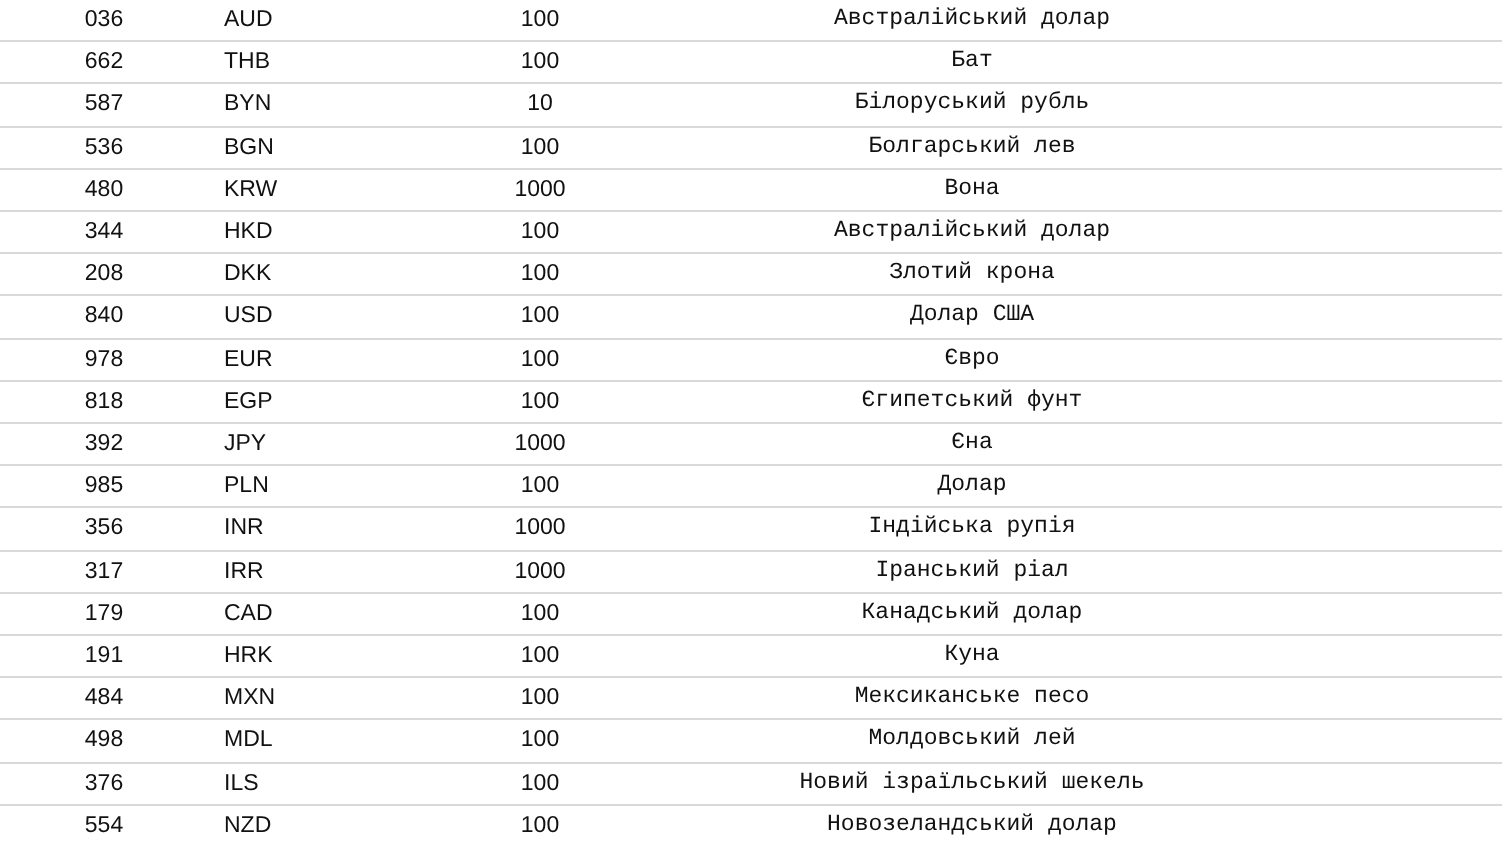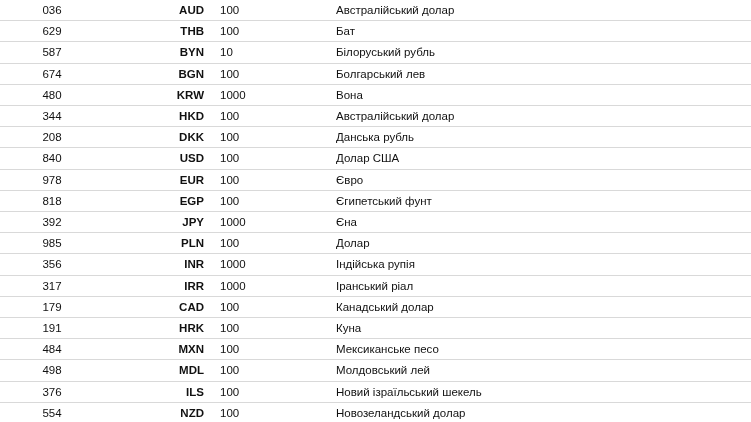--- a/index.html
+++ b/index.html
@@ -24,54 +24,54 @@
     height: 20.2px;
     line-height: 20.2px;
     padding: 0 8px;
     border-bottom: 1px solid #d9d9d9;
     white-space: nowrap;
     overflow: hidden;
     text-overflow: ellipsis;
     vertical-align: middle;
   }
   .col-code   { width: 88px;  text-align: center; margin-left: 21px; }
-  .col-letter { width: 92px;  text-align: right; font-weight: bold; }
-  .col-units  { width: 100px; text-align: left; }
-  .col-name   { width: 300px; text-align: left; }
+  .col-letter { width: 92px;  text-align: left; }
+  .col-units  { width: 100px; text-align: center; }
+  .col-name   { width: 300px; text-align: center; font-family: Liberation Mono, monospace; }
   .col-rate   { width: 171px; text-align: right; }
   tr:last-child td { border-bottom: 1px solid #d9d9d9; }
 </style>
 </head>
 <body>
 
 <table class="rates">
   <tbody>
       <tr>
         <td class="col-code">036</td>
         <td class="col-letter">AUD</td>
         <td class="col-units">100</td>
         <td class="col-name">Австралійський долар</td>
         <td class="col-rate">2077.5808</td>
       </tr>
       <tr>
-        <td class="col-code">629</td>
+        <td class="col-code">662</td>
         <td class="col-letter">THB</td>
         <td class="col-units">100</td>
         <td class="col-name">Бат</td>
         <td class="col-rate">80.0747</td>
       </tr>
       <tr>
         <td class="col-code">587</td>
         <td class="col-letter">BYN</td>
         <td class="col-units">10</td>
         <td class="col-name">Білоруський рубль</td>
         <td class="col-rate">136.0190</td>
       </tr>
       <tr>
-        <td class="col-code">674</td>
+        <td class="col-code">536</td>
         <td class="col-letter">BGN</td>
         <td class="col-units">100</td>
         <td class="col-name">Болгарський лев</td>
         <td class="col-rate">1595.3119</td>
       </tr>
       <tr>
         <td class="col-code">480</td>
         <td class="col-letter">KRW</td>
         <td class="col-units">1000</td>
         <td class="col-name">Вона</td>
@@ -81,21 +81,21 @@
         <td class="col-code">344</td>
         <td class="col-letter">HKD</td>
         <td class="col-units">100</td>
         <td class="col-name">Австралійський долар</td>
         <td class="col-rate">340.5974</td>
       </tr>
       <tr>
         <td class="col-code">208</td>
         <td class="col-letter">DKK</td>
         <td class="col-units">100</td>
-        <td class="col-name">Данська рубль</td>
+        <td class="col-name">Злотий крона</td>
         <td class="col-rate">419.1613</td>
       </tr>
       <tr>
         <td class="col-code">840</td>
         <td class="col-letter">USD</td>
         <td class="col-units">100</td>
         <td class="col-name">Долар США</td>
         <td class="col-rate">2657.6754</td>
       </tr>
       <tr>

